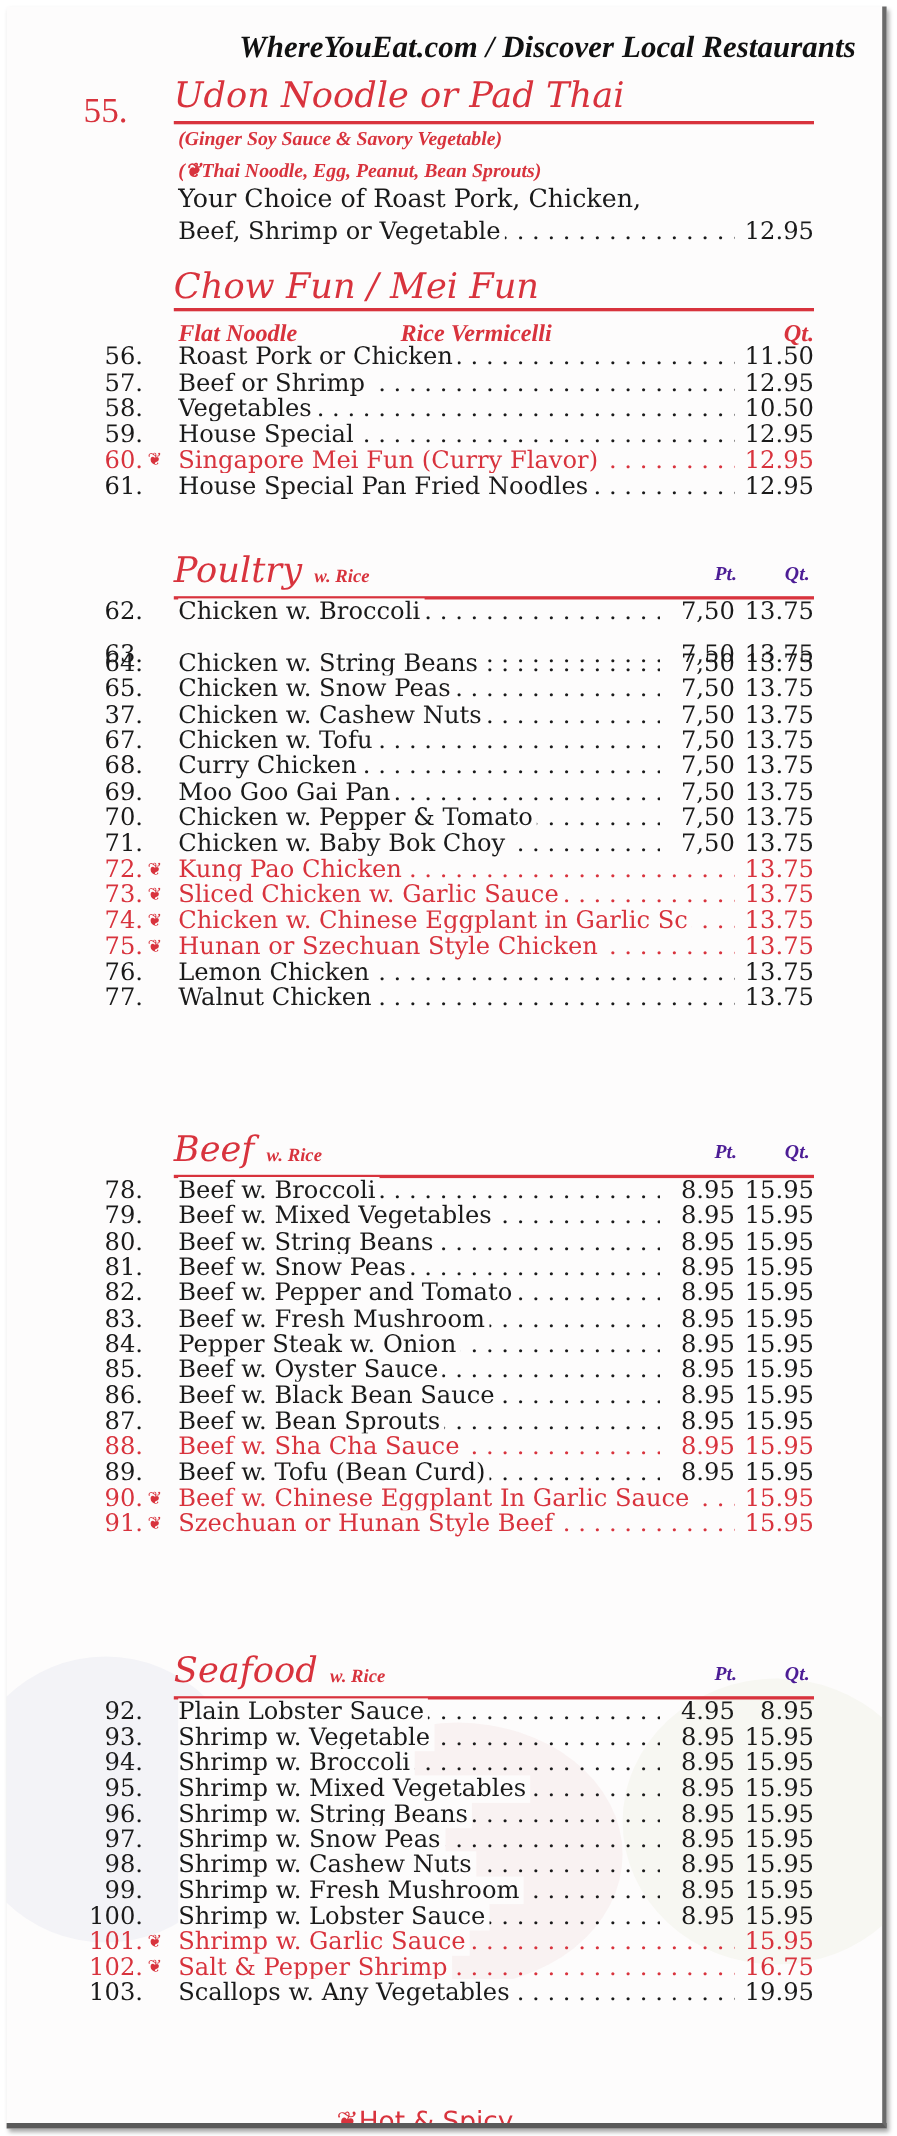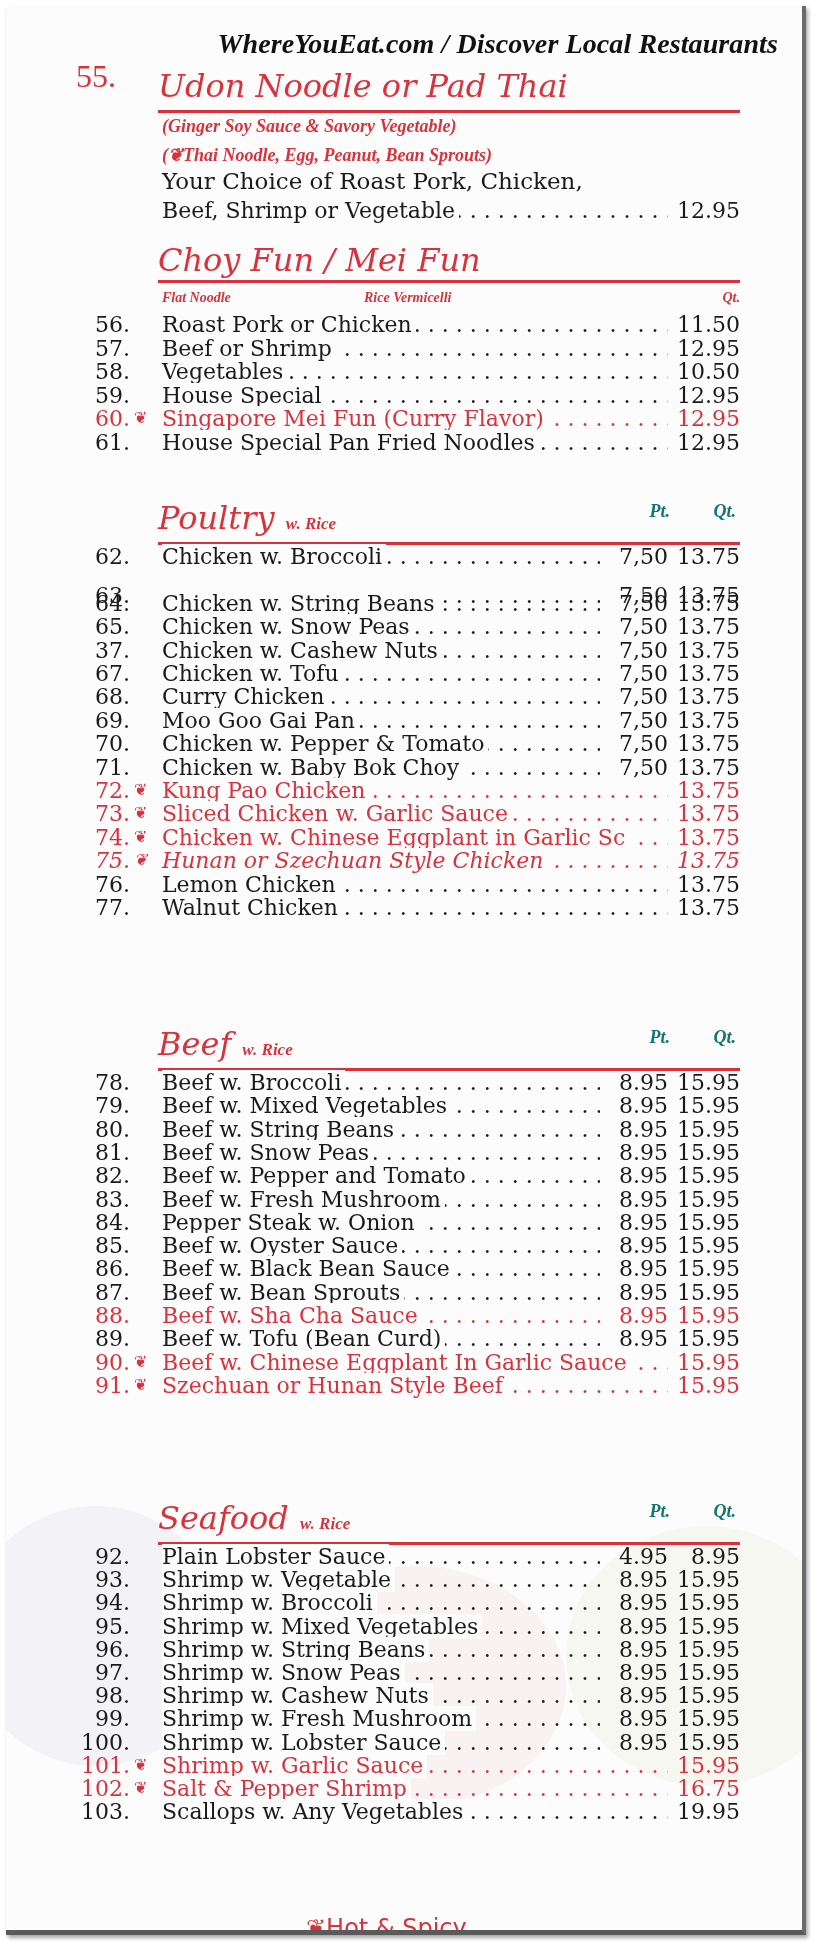--- a/index.html
+++ b/index.html
@@ -11,34 +11,34 @@
     border-bottom: 5px solid #5a5a5a;
     box-shadow: 2px 3px 4px rgba(0,0,0,0.35);
     overflow: hidden;
   }
   .ghost { position: absolute; border-radius: 50%; opacity: 0.18; }
   .banner {
     position: absolute; right: 24px; top: 22px;
     font-family: "Liberation Serif", serif; font-style: italic; font-weight: bold;
     font-size: 28px; color: #111; letter-spacing: 0.1px;
   }
-  .num55 { position: absolute; left: 70px; top: 52px; font-family: "Liberation Serif", serif; font-size: 32px; color: #d8333d; }
+  .num55 { position: absolute; left: 70px; top: 76px; font-family: "Liberation Serif", serif; font-size: 32px; color: #d8333d; }
   .sec-head {
     position: absolute; left: 152px; width: 582px;
     border-bottom: 3px solid #d8333d;
     font-family: "DejaVu Serif", serif; font-style: italic; color: #d8333d;
   }
   .sec-title { font-size: 32px; line-height: 36px; }
   .sec-sub { font-family: "Liberation Serif", serif; font-size: 17px; font-weight: bold; margin-left: 6px; }
-  .col-pt, .col-qt { position: absolute; bottom: 20px; font-family: "Liberation Serif", serif; font-style: italic; font-weight: bold; font-size: 18px; color: #0f766e; }
+  .col-pt, .col-qt { position: absolute; bottom: 10px; font-family: "Liberation Serif", serif; font-style: italic; font-weight: bold; font-size: 18px; color: #4c1d95; }
   .col-pt { right: 70px; }
   .col-qt { right: 4px; }
   .desc-red { position: absolute; left: 156px; font-family: "Liberation Serif", serif; font-style: italic; font-weight: bold; font-size: 18px; color: #d8333d; }
   .desc-black { position: absolute; left: 156px; font-family: "DejaVu Serif", serif; font-size: 23px; color: #1a1a1a; }
-  .sub-labels { position: absolute; left: 156px; width: 578px; font-family: "Liberation Serif", serif; font-style: italic; font-weight: bold; font-size: 14px; color: #d8333d; }
+  .sub-labels { position: absolute; left: 156px; width: 578px; font-family: "Liberation Serif", serif; font-style: italic; font-weight: bold; font-size: 22px; color: #d8333d; }
   .sub-labels span { position: absolute; top: 0; }
   .row { position: absolute; left: 60px; width: 674px; height: 29px; font-family: "DejaVu Serif", serif; font-size: 22px; color: #1a1a1a; white-space: nowrap; }
   .row.spicy { color: #d8333d; }
   .row .num { position: absolute; left: 0; width: 64px; text-align: right; }
   .row .pepper { position: absolute; left: 68px; top: 2px; font-size: 16px; }
   .row .name { position: absolute; left: 96px; background: inherit; }
   .row .dots { position: absolute; left: 96px; right: 140px; overflow: hidden; letter-spacing: 4px; top: 0; }
   .row .dots::before { content: ". . . . . . . . . . . . . . . . . . . . . . . . . . . . . . . . . . . . . . . . . . . . . . . . . . . . . . . . . . . . . . . . . . . . . . . . . . . . ."; letter-spacing: 0; }
   .row .pt { position: absolute; right: 72px; width: 66px; text-align: right; }
   .row .qt { position: absolute; right: 0; width: 70px; text-align: right; }
@@ -64,21 +64,21 @@
   <div class="desc-red" style="top:110px;">(Ginger Soy Sauce &amp; Savory Vegetable)</div>
   <div class="desc-red" style="top:138px;">(❦Thai Noodle, Egg, Peanut, Bean Sprouts)</div>
   <div class="desc-black" style="top:162px;">Your Choice of Roast Pork, Chicken,</div>
   <div class="row single" style="top:192px;">
     <span class="dots"></span>
     <span class="name"><span class="name-bg">Beef, Shrimp or Vegetable</span></span>
     <span class="qt">12.95</span>
   </div>
 
   <div class="sec-head" style="top:236px; height:38px;">
-    <span class="sec-title">Choy Fun / Mei Fun</span>
+    <span class="sec-title">Chow Fun / Mei Fun</span>
   </div>
   <div class="sub-labels" style="top:284px; height:22px;">
     <span style="left:0;">Flat Noodle</span>
     <span style="left:202px;">Rice Vermicelli</span>
     <span style="right:0;">Qt.</span>
   </div>
   <div id="chowfun-rows">
       <div class="row single" style="top: 306px;">
         <span class="num">56.</span>
         <span class="dots"></span>
@@ -208,21 +208,21 @@
         <span class="name"><span class="name-bg">Sliced Chicken w. Garlic Sauce</span></span>
         <span class="qt">13.75</span>
       </div>
       <div class="row spicy single" style="top: 818.8px;">
         <span class="num">74.</span>
         <span class="pepper">❦</span>
         <span class="dots"></span>
         <span class="name"><span class="name-bg">Chicken w. Chinese Eggplant in Garlic Sc</span></span>
         <span class="qt">13.75</span>
       </div>
-      <div class="row spicy single" style="top: 842.2px; font-style: italic;">
+      <div class="row spicy single" style="top: 842.2px;">
         <span class="num">75.</span>
         <span class="pepper">❦</span>
         <span class="dots"></span>
         <span class="name"><span class="name-bg">Hunan or Szechuan Style Chicken</span></span>
         <span class="qt">13.75</span>
       </div>
       <div class="row single" style="top: 865.6px;">
         <span class="num">76.</span>
         <span class="dots"></span>
         <span class="name"><span class="name-bg">Lemon Chicken</span></span>

